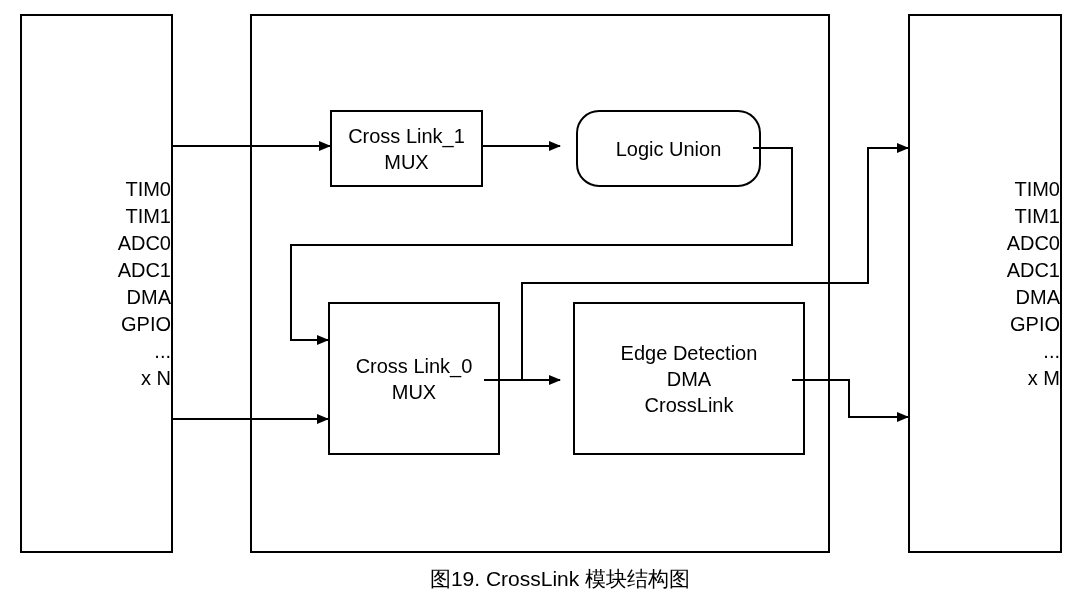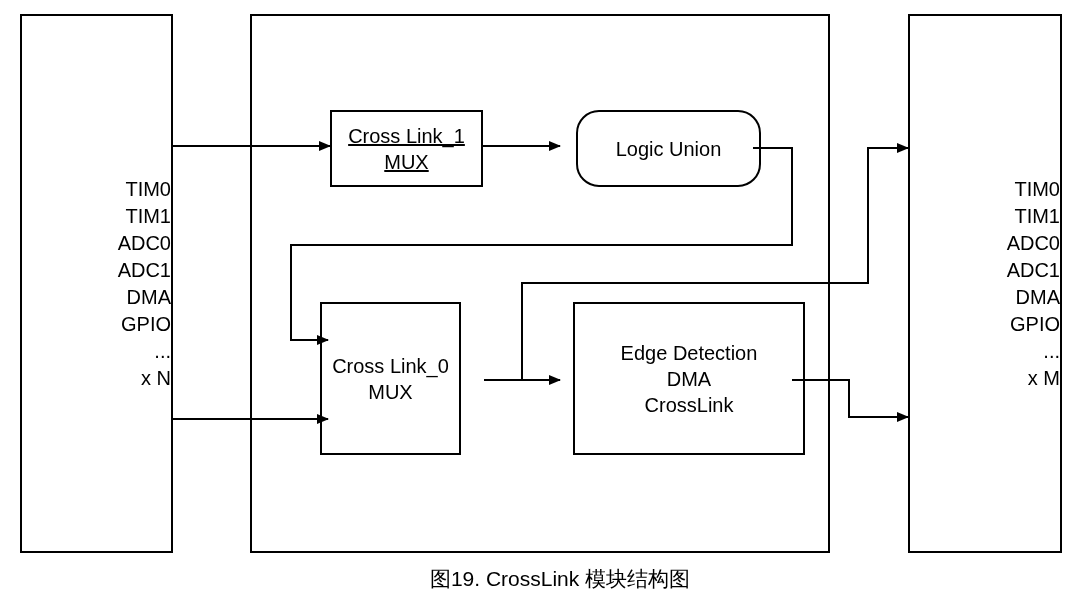--- a/index.html
+++ b/index.html
@@ -43,23 +43,23 @@
     height: 100%;
     font-size: 20px;
     line-height: 26px;
     text-align: center;
   }
   
   #left-io-box   { left: 20px;  top: 14px; width: 153px; height: 539px; }
   #center-box    { left: 250px; top: 14px; width: 580px; height: 539px; background: transparent; }
   #right-io-box  { left: 908px; top: 14px; width: 154px; height: 539px; }
   
-  #crosslink1-mux-box { left: 330px; top: 110px; width: 153px; height: 77px; text-decoration: underline; }
+  #crosslink1-mux-box { left: 330px; top: 110px; width: 153px; height: 77px; }
   #logic-union-box    { left: 576px; top: 110px; width: 185px; height: 77px; border-radius: 23px; }
-  #crosslink0-mux-box { left: 320px; top: 302px; width: 141px; height: 153px; }
+  #crosslink0-mux-box { left: 328px; top: 302px; width: 172px; height: 153px; }
   #edge-block-box     { left: 560px; top: 302px; width: 232px; height: 153px; margin-left: 13px; }
 
   .wires {
     position: absolute;
     left: 0;
     top: 0;
     width: 1080px;
     height: 605px;
     pointer-events: none;
   }

